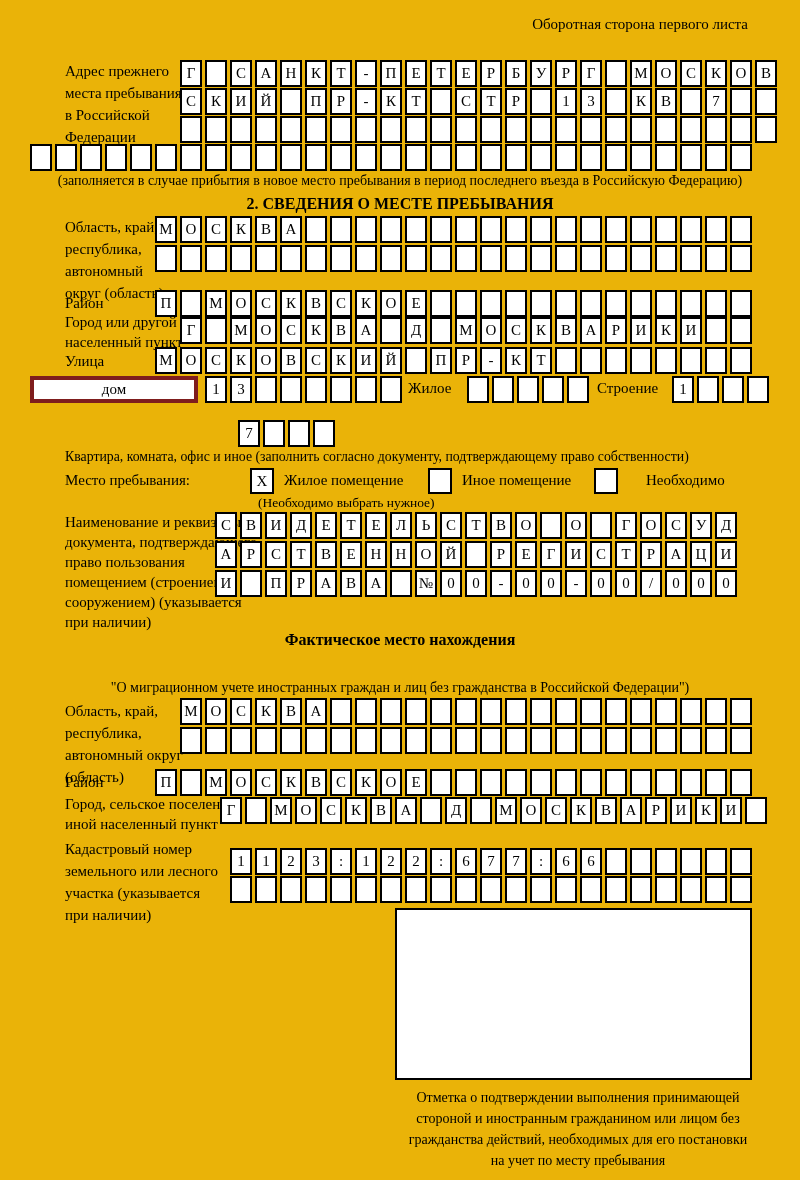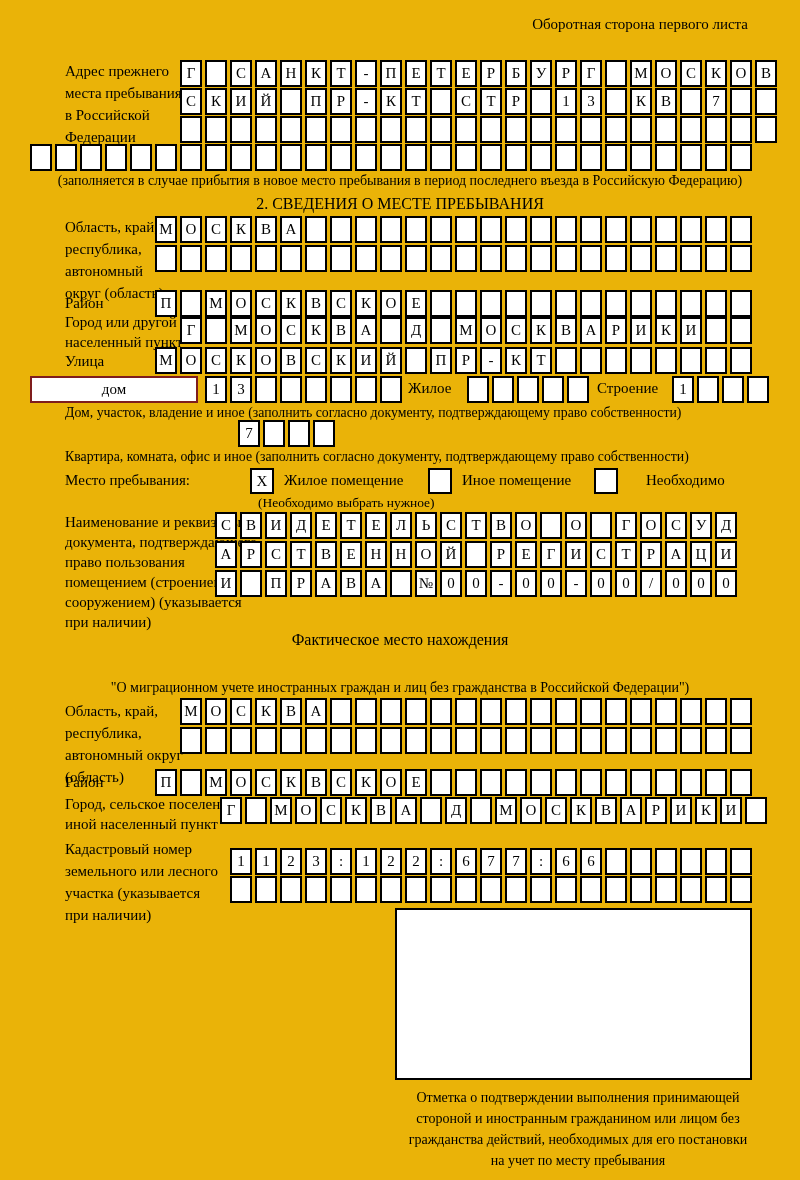--- a/index.html
+++ b/index.html
@@ -5,29 +5,29 @@
   html,body{margin:0;padding:0;background:#fff;}
   #page{
     position:relative;width:800px;height:1180px;background:#eab308;
     font-family:"Liberation Serif","DejaVu Serif",serif;color:#000;overflow:hidden;
   }
   .abs{position:absolute;}
   .lbl{font-size:15px;line-height:22px;white-space:pre-line;}
   .lbl.tight{line-height:20px;}
   .caption{font-size:13.8px;white-space:nowrap;}
   .center{left:0;width:800px;text-align:center;}
-  .heading{font-size:16px;font-weight:normal;white-space:nowrap;}
+  .heading{font-size:16px;font-weight:bold;white-space:nowrap;}
   .cellrow{display:flex;gap:3px;}
   .cell{
     box-sizing:border-box;width:22px;height:27px;border:2px solid #000;
     display:flex;align-items:center;justify-content:center;
     font-size:15px;line-height:1;flex:0 0 auto;background:#fff;
   }
   .widebox{
-    box-sizing:border-box;height:27px;border:2px solid #7f1d1d;background:#fff;
+    box-sizing:border-box;height:27px;border:4px solid #7f1d1d;background:#fff;
     display:flex;align-items:center;justify-content:center;font-size:15px;
   }
   .checkbox{
     box-sizing:border-box;width:24px;height:26px;border:2px solid #000;background:#fff;
     display:flex;align-items:center;justify-content:center;font-size:15px;
   }
   .inline-lbl{font-size:15px;white-space:nowrap;}
   .stampbox{box-sizing:border-box;border:2px solid #000;background:#fff;}
   .stampcap{font-size:14px;line-height:21px;text-align:center;white-space:pre-line;}
 </style>
@@ -315,21 +315,20 @@
       <span class="cell"></span>
       <span class="cell"></span>
     </div>
   <div class="abs inline-lbl" style="left:597px;top:380px;">Строение</div>
   <div class="abs cellrow" style="left:672px;top:376px;">
       <span class="cell">1</span>
       <span class="cell"></span>
       <span class="cell"></span>
       <span class="cell"></span>
     </div>
-  <div class="abs caption" style="left:65px;top:405px;">Дом, участок, владение и иное (заполнить согласно документу, подтверждающему право собственности)</div>
 
   <div class="abs cellrow" style="left:238px;top:420px;">
       <span class="cell">7</span>
       <span class="cell"></span>
       <span class="cell"></span>
       <span class="cell"></span>
     </div>
   <div class="abs caption" style="left:65px;top:449px;">Квартира, комната, офис и иное (заполнить согласно документу, подтверждающему право собственности)</div>
 
   <div class="abs inline-lbl" style="left:65px;top:472px;">Место пребывания:</div>

